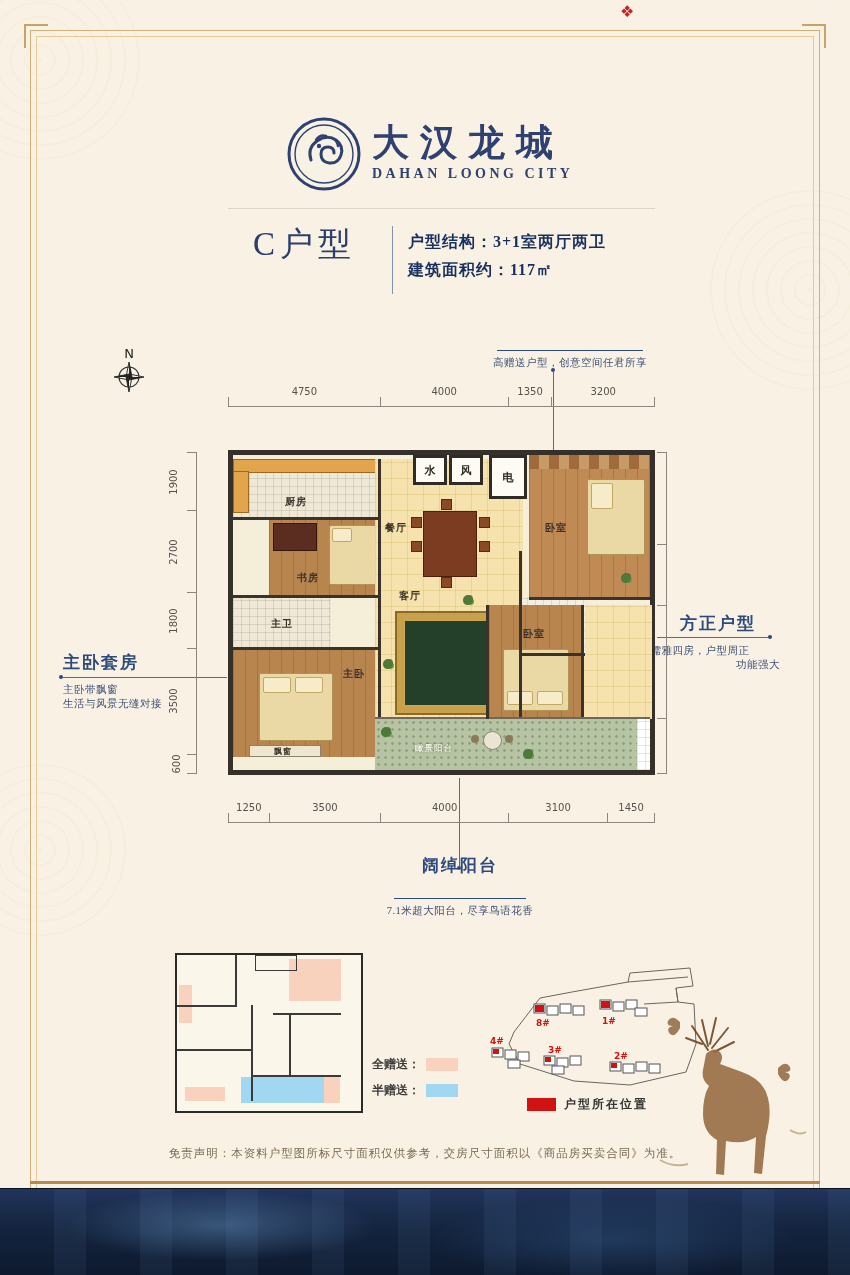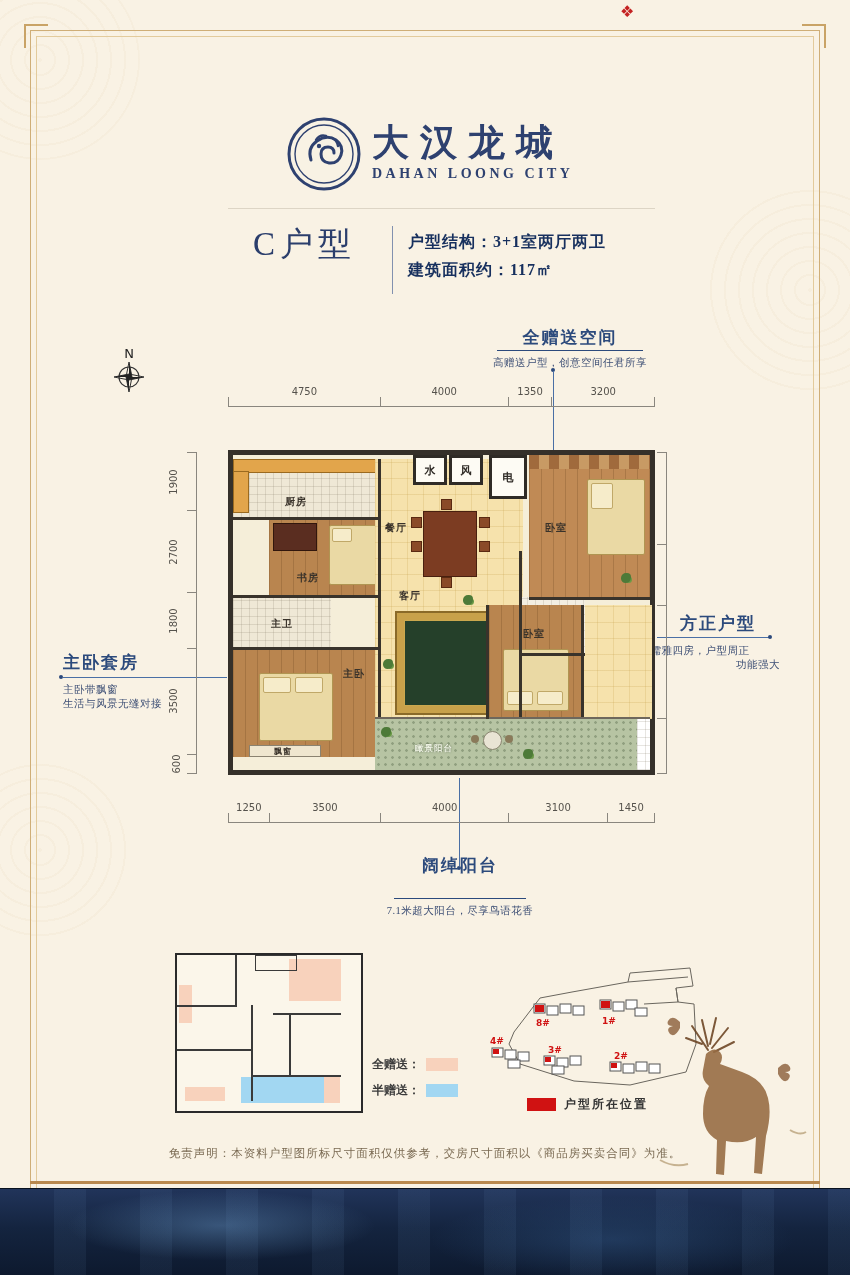--- a/index.html
+++ b/index.html
@@ -149,21 +149,20 @@
       <circle cx="16" cy="16" r="10" fill="none" stroke="#333" stroke-width="1.2"></circle>
       <path d="M16,1 L19,16 L16,31 L13,16 Z" fill="none" stroke="#333" stroke-width="1"></path>
       <path d="M1,16 L16,13 L31,16 L16,19 Z" fill="none" stroke="#333" stroke-width="1"></path>
       <path d="M16,1 L19,16 L16,16 Z" fill="#222"></path>
         <path d="M16,31 L13,16 L16,16 Z" fill="#222"></path>
       <path d="M1,16 L16,13 L16,16 Z" fill="#222"></path>
         <path d="M31,16 L16,19 L16,16 Z" fill="#222"></path>
     </svg>
   </div>
 
-  <div class="co-title" style="left:470px;top:326px;width:200px;text-align:center;">全赠送空间</div>
   <div class="co-rule" style="left:497px;top:350px;width:146px;"></div>
   <div class="co-desc" style="left:460px;top:356px;width:220px;text-align:center;">高赠送户型，创意空间任君所享</div>
   <div class="co-dot" style="left:551px;top:368px;"></div>
   <div class="co-line" style="left:553px;top:371px;width:1px;height:82px;"></div>
 
   <div class="co-title" style="left:63px;top:651px;">主卧套房</div>
   <div class="co-dot" style="left:59px;top:675px;"></div>
   <div class="co-line" style="left:63px;top:677px;width:164px;height:1px;"></div>
   <div class="co-desc" style="left:63px;top:683px;">主卧带飘窗</div>
   <div class="co-desc" style="left:63px;top:697px;">生活与风景无缝对接</div>

